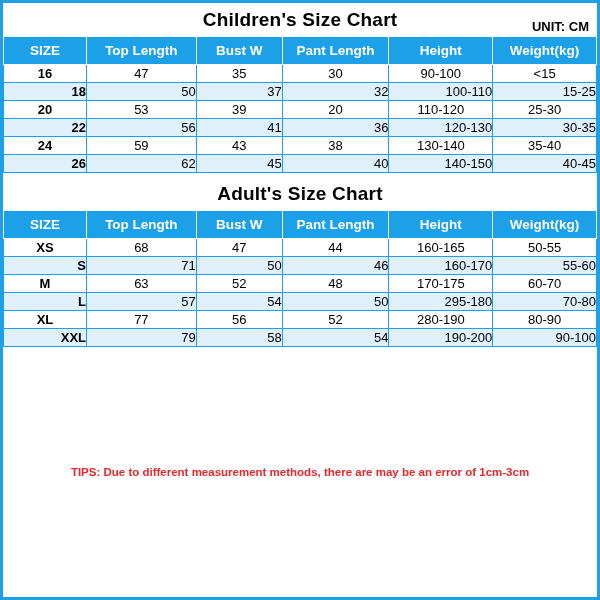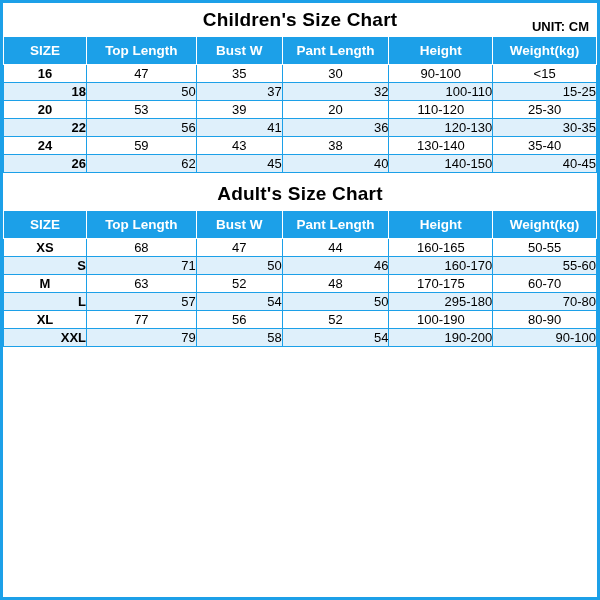--- a/index.html
+++ b/index.html
@@ -253,29 +253,32 @@
           <td>54</td>
           <td>50</td>
           <td>295-180</td>
           <td>70-80</td>
         </tr>
         <tr class="odd">
           <td class="size-col">XL</td>
           <td>77</td>
           <td>56</td>
           <td>52</td>
-          <td>100-190</td>
+          <td>280-190</td>
           <td>80-90</td>
         </tr>
         <tr class="even">
           <td class="size-col">XXL</td>
           <td>79</td>
           <td>58</td>
           <td>54</td>
           <td>190-200</td>
           <td>90-100</td>
         </tr>
       </tbody>
     </table>
   </div>
 
+  <div class="tips-row">
+    <div class="tips-text">TIPS: Due to different measurement methods, there are may be an error of 1cm-3cm</div>
+  </div>
 
 </div>
 
 </body></html>

